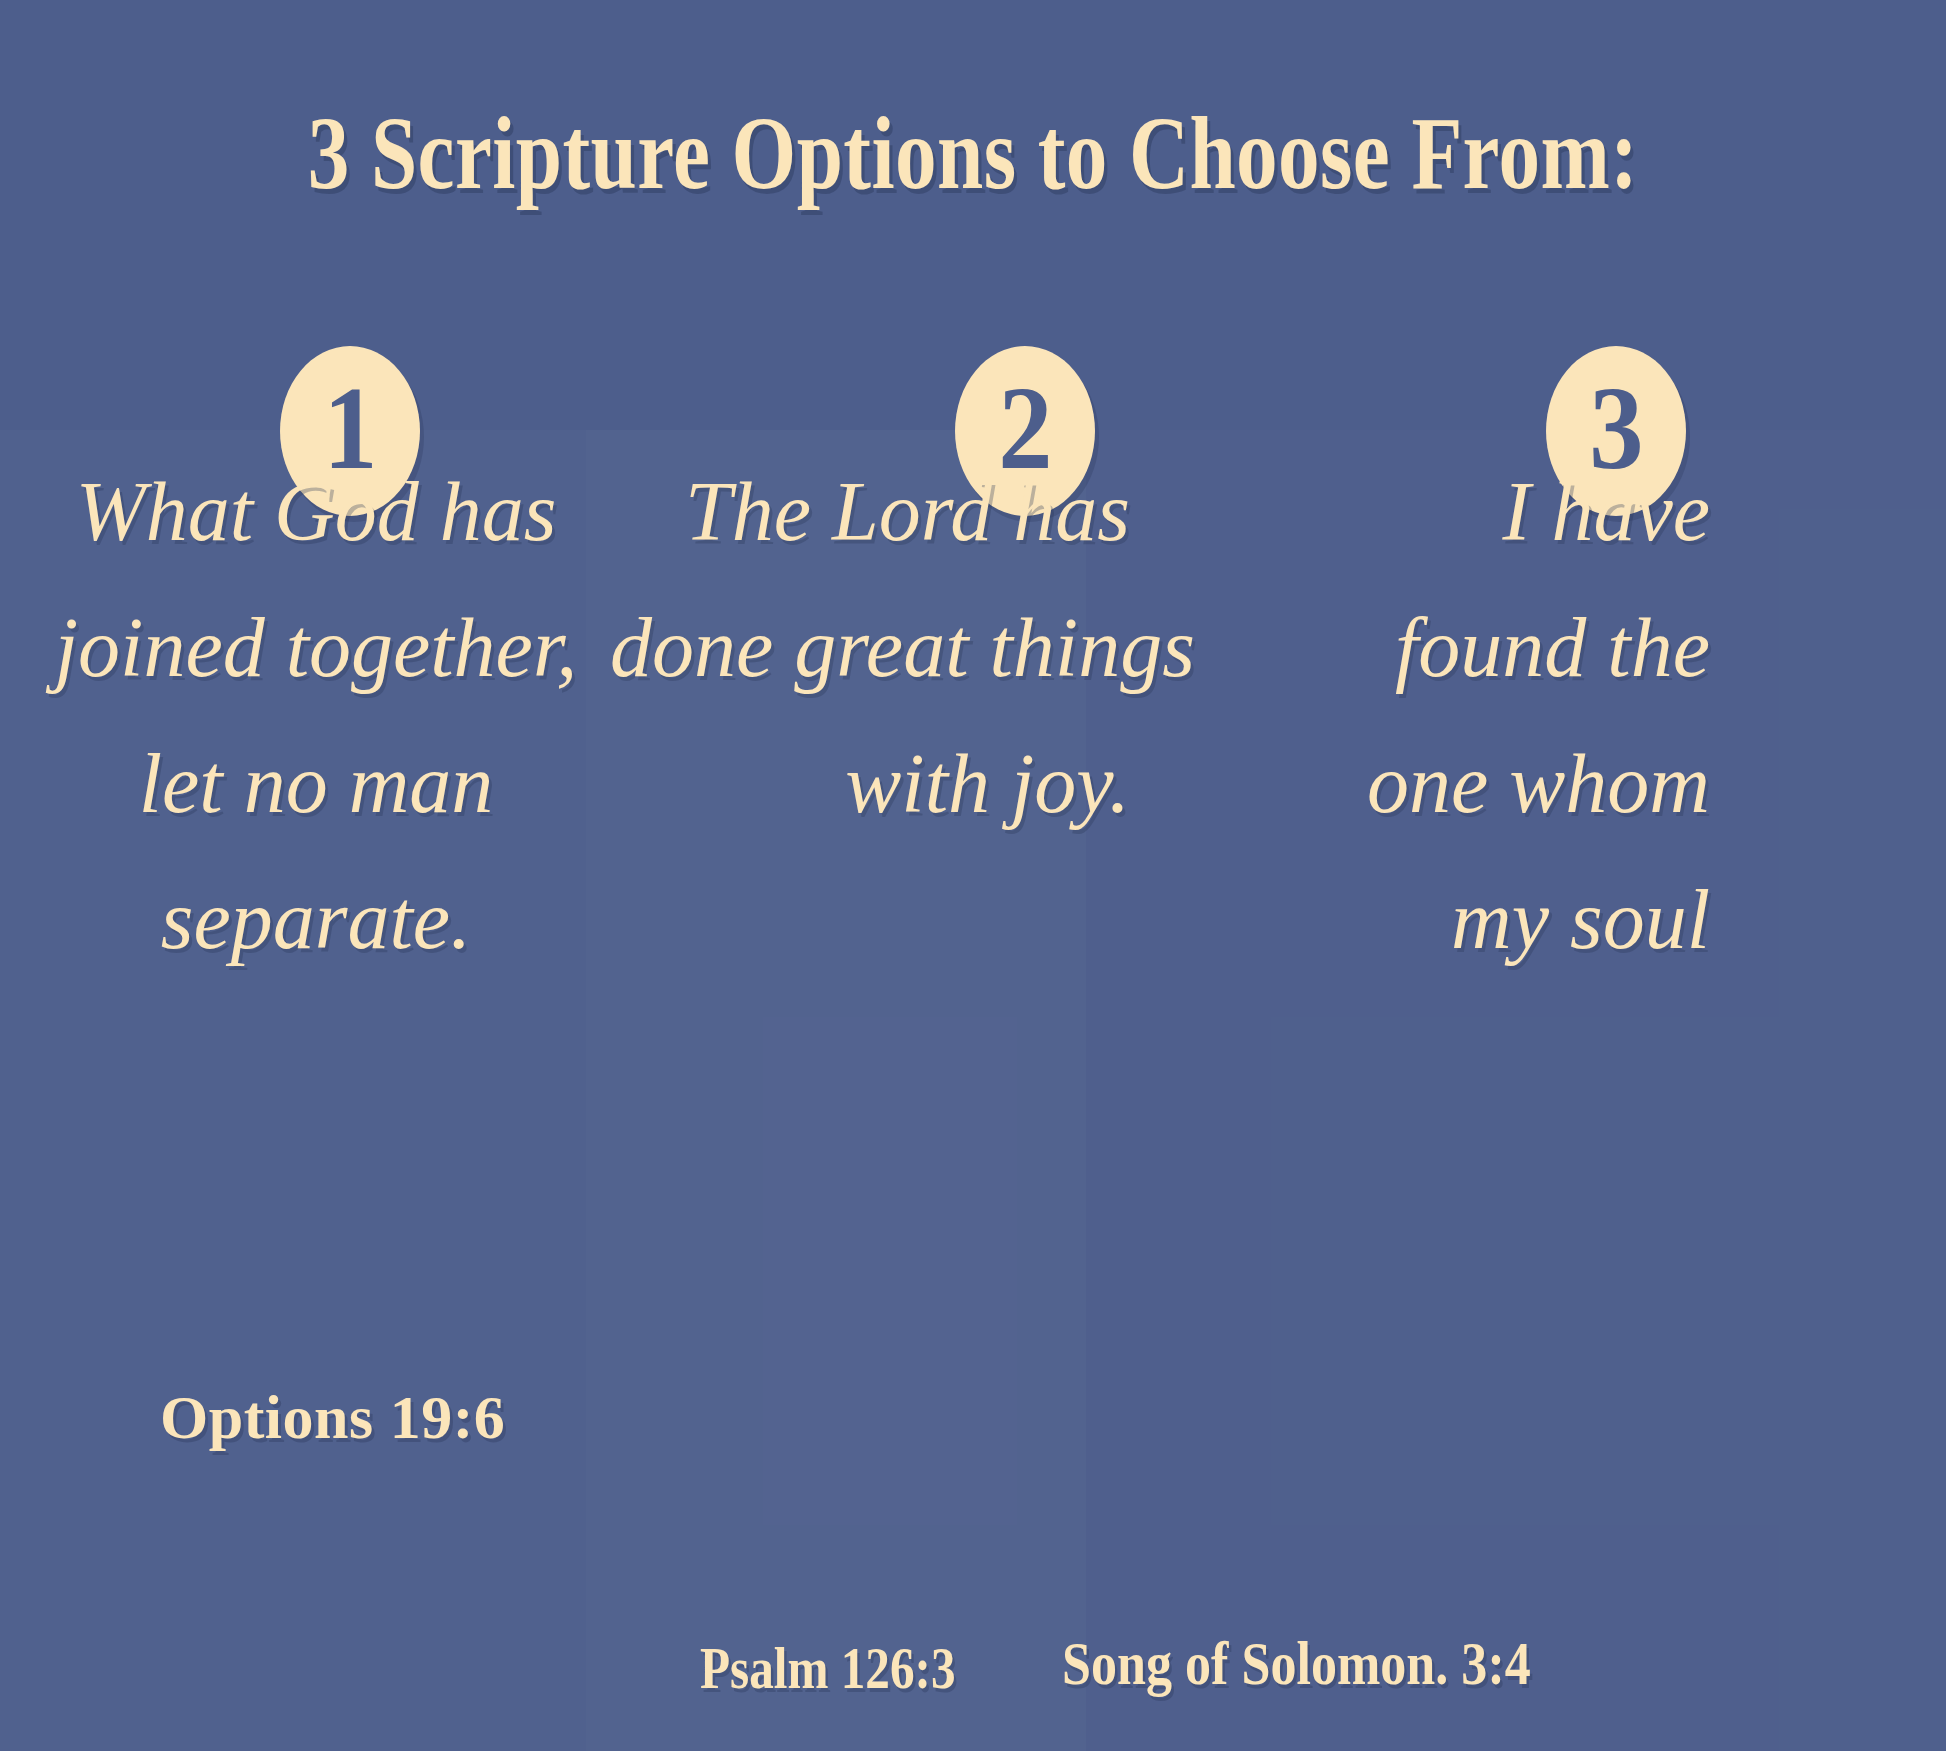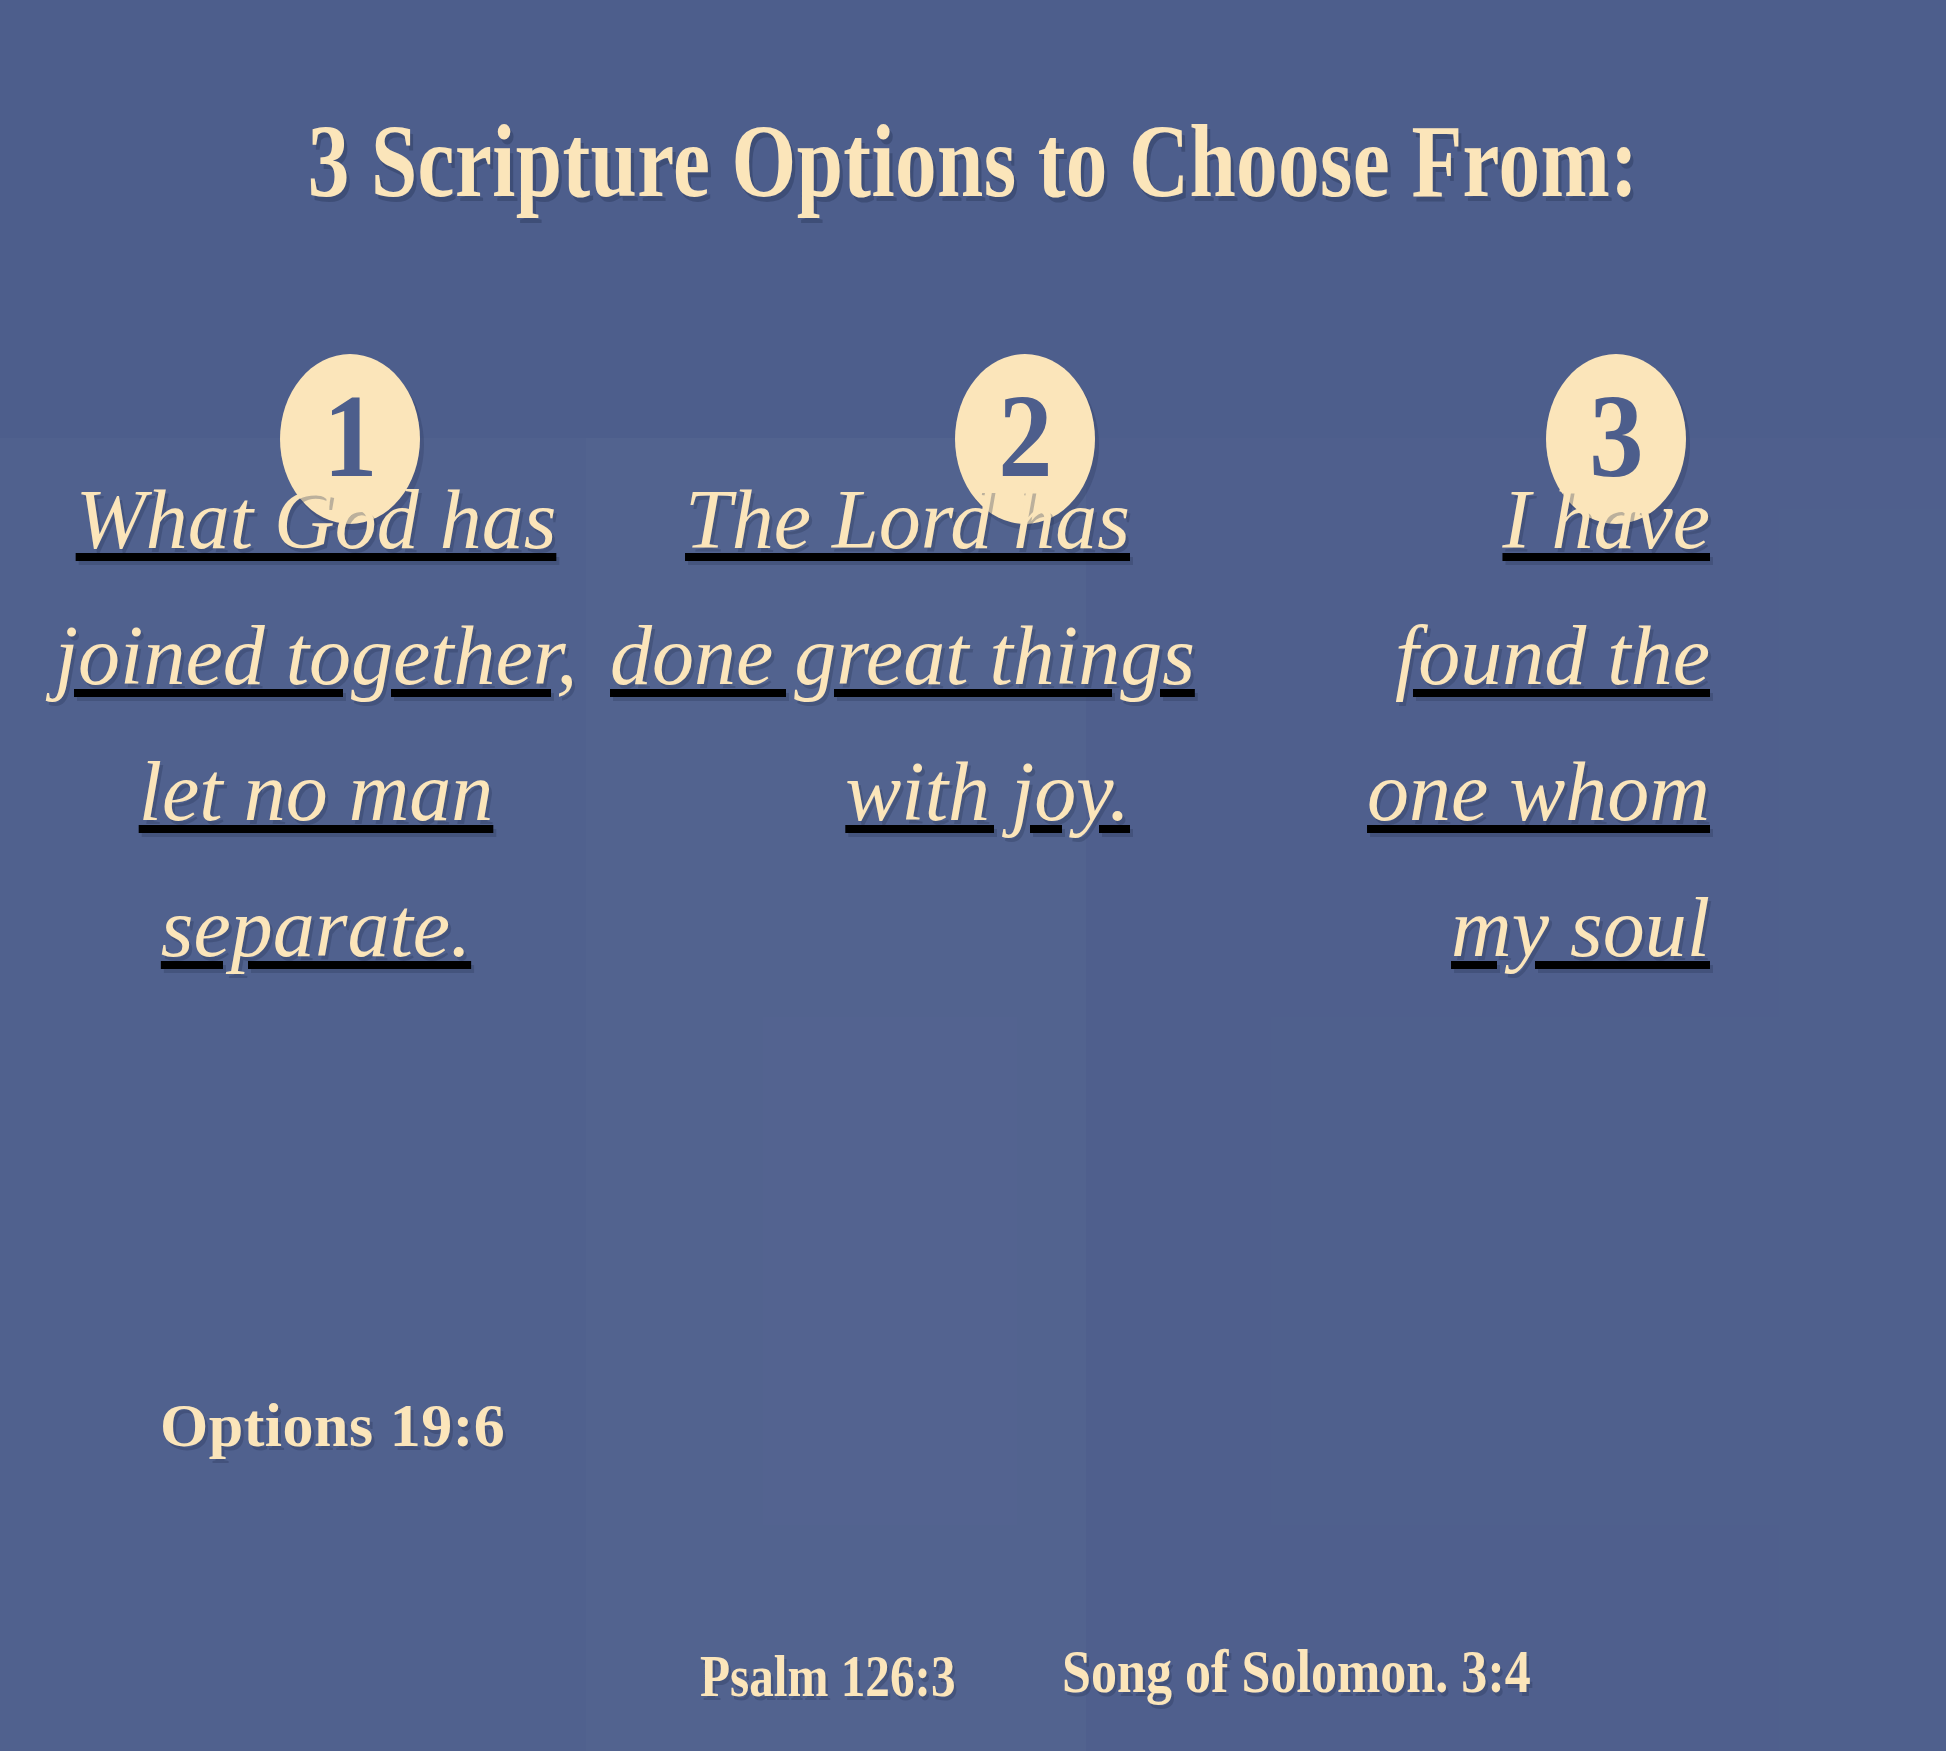--- a/index.html
+++ b/index.html
@@ -16,21 +16,21 @@
     position:absolute;
     top:430px;
     height:1321px;
     background:rgba(255,255,255,0.018);
     pointer-events:none;
   }
   #band-1{ left:0px;    width:586px; }
   #band-2{ left:586px;  width:500px; background:rgba(255,255,255,0.030); }
   #band-3{ left:1086px; width:860px; background:rgba(255,255,255,0.012); }
 
-  .stage{ position:absolute; inset:0;margin-top:8px; }
+  .stage{ position:absolute; inset:0; }
 
   
   #page-title{
     position:absolute;
     left:0; right:0;
     top:98px;
     text-align:center;
     color:#fbe5ba;
     font-family:"Liberation Serif", serif;
     font-weight:700;
@@ -61,21 +61,21 @@
     font-weight:700;
     font-size:118px;
     line-height:1;
     transform:scaleX(0.92) translateY(-2px);
   }
   #badge-1{ left:280px;  top:346px; }
   #badge-2{ left:955px;  top:346px; }
   #badge-3{ left:1546px; top:346px; }
 
   
-  .column{ position:absolute;text-decoration:underline; }
+  .column{ position:absolute; }
   #column-1{ left:36px;   top:470px; width:560px; }
   #column-2{ left:610px;  top:470px; width:520px; }
   #column-3{ left:1150px; top:470px; width:560px; }
 
   .verse-lines{
     display:block;
   }
   .verse-line{
     display:block;
     color:#fbe5ba;

